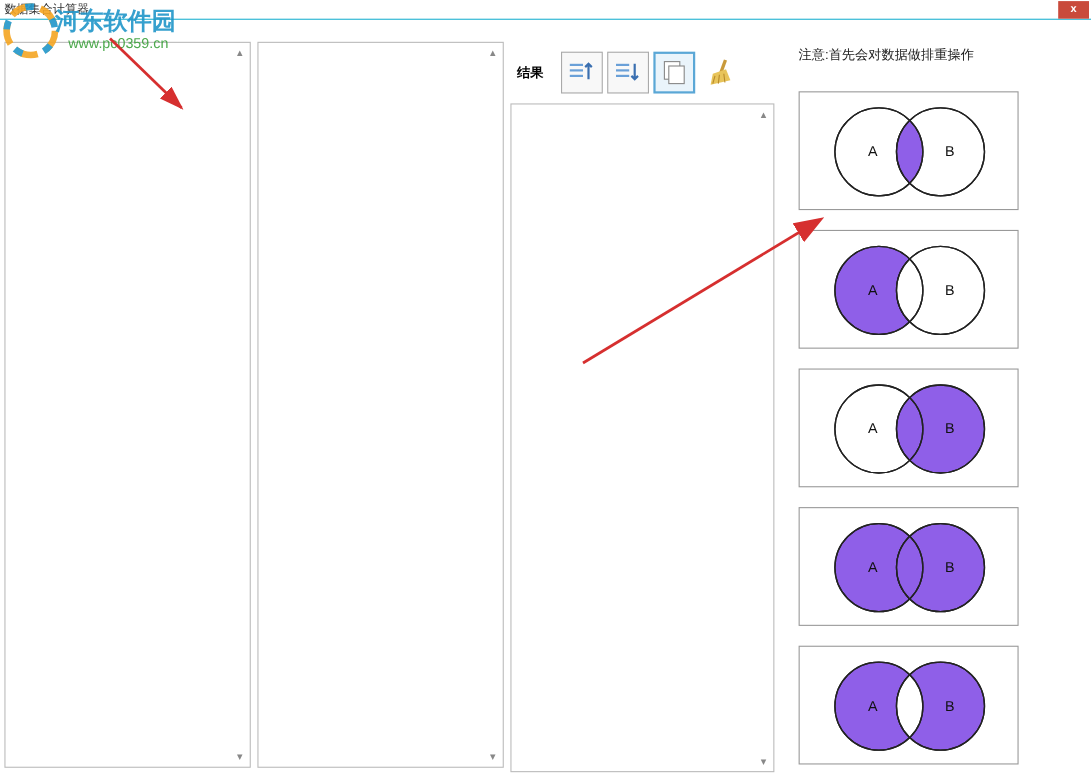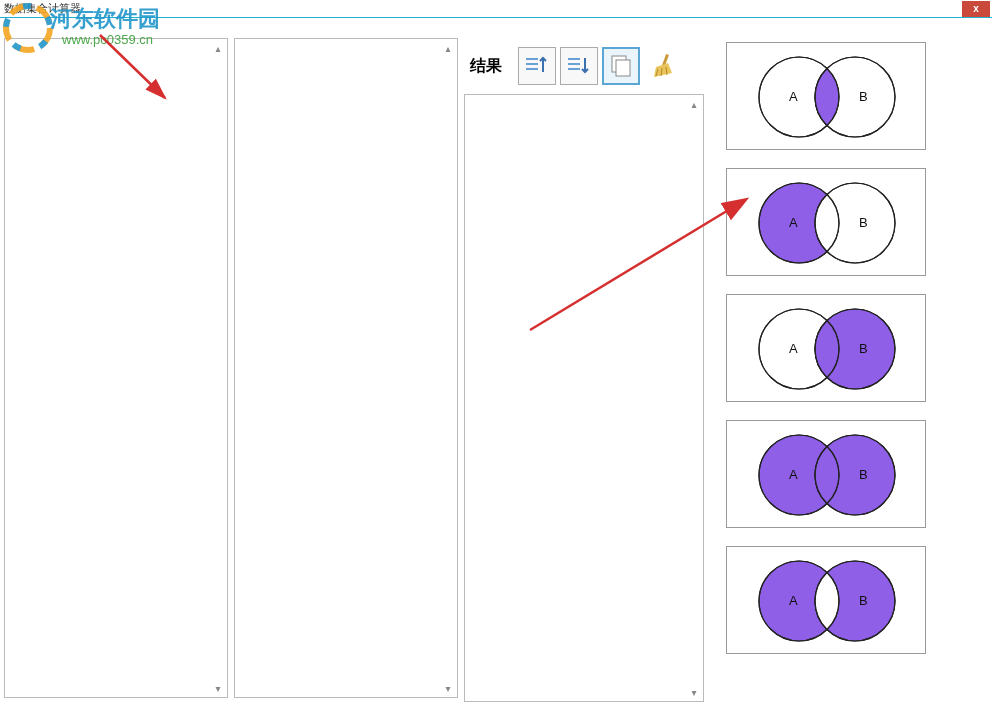--- a/index.html
+++ b/index.html
@@ -44,21 +44,21 @@
 }
 .col-a { width: 224px; height: 660px; }
 .col-b { width: 224px; height: 660px; }
 .right-wrap { flex: 1; display: flex; gap: 4px; }
 .result-area { width: 240px; display: flex; flex-direction: column; }
 .result-header {
   display: flex; align-items: center; gap: 4px;
   height: 56px;
   padding: 2px 0 2px 6px;
 }
-.result-label { font-size: 16px; font-weight: bold; margin-right: 12px; }
+.result-label { font-size: 12px; font-weight: bold; margin-right: 12px; }
 .tool-btn {
   width: 38px; height: 38px;
   border: 1px solid #aaa;
   background: #f8f8f8;
   display: flex; align-items: center; justify-content: center;
   cursor: pointer;
 }
 .tool-btn.selected { border: 2px solid #5aa7d6; background: #eaf4fb; }
 .col-result { flex: 1; border: 1px solid #bbb; background: #fff; position: relative; }
 .scroll-arrow {
@@ -153,20 +153,21 @@
           </svg>
         </div>
       </div>
       <div class="col-result">
         <div class="scroll-arrow scroll-up">▴</div>
         <div class="scroll-arrow scroll-down">▾</div>
       </div>
     </div>
 
     <div class="venn-panel">
+      <div class="note">注意:首先会对数据做排重操作</div>
       <div id="venn-container" style="display: flex; flex-direction: column; gap: 18px;">
           <div class="venn-box"><svg width="200" height="108">
               <circle cx="72" cy="54" r="40" fill="#fff" stroke="#222" stroke-width="1.2"></circle>
               <circle cx="128" cy="54" r="40" fill="#fff" stroke="#222" stroke-width="1.2"></circle>
               <path d="M 100 25.4342862858286
                 A 40 40 0 0 1 100 82.56571371417141
                 A 40 40 0 0 1 100 25.4342862858286 Z" fill="#8f5fe8" stroke="#222" stroke-width="1.2"></path>
               <circle cx="72" cy="54" r="40" fill="none" stroke="#222" stroke-width="1.2"></circle>
               <circle cx="128" cy="54" r="40" fill="none" stroke="#222" stroke-width="1.2"></circle>
               <text x="62" y="58" font-size="13" fill="#111">A</text>

